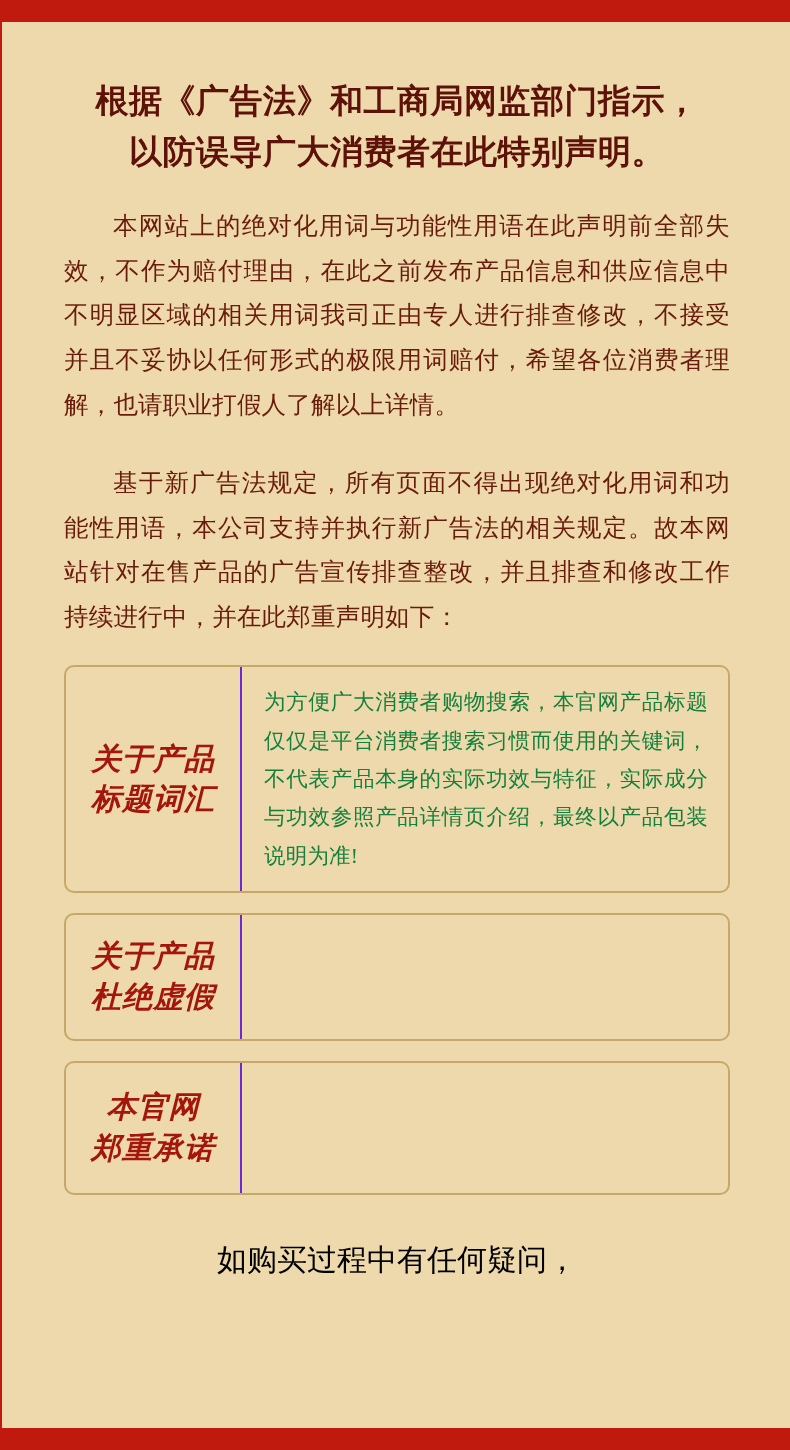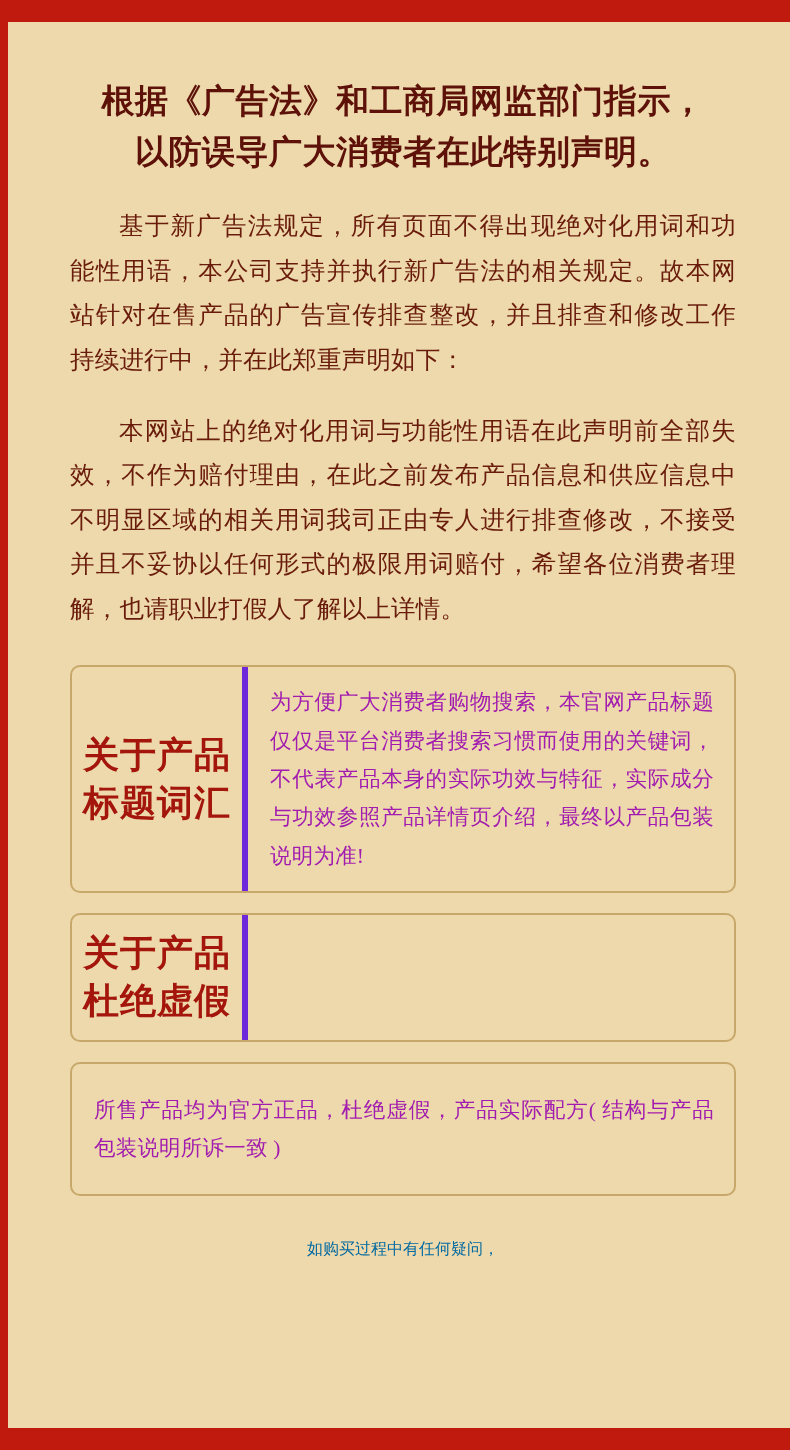--- a/index.html
+++ b/index.html
@@ -12,21 +12,21 @@
     background: #c01a0f;
     font-family: "Liberation Serif", serif;
     overflow: hidden;
   }
   .page {
     position: relative;
     width: 790px;
     height: 1450px;
     box-sizing: border-box;
     background: #c01a0f;
-    padding: 22px 0 22px 8px;
+    padding: 22px 0 22px 2px;
   }
   .panel {
     position: relative;
     width: 790px;
     height: 1406px;
     background: #edd9ab;
     box-sizing: border-box;
     padding: 54px 62px 0 62px;
   }
   .headline {
@@ -69,84 +69,88 @@
     min-height: 150px;
   }
   .card-title {
     flex: 0 0 176px;
     display: flex;
     flex-direction: column;
     align-items: center;
     justify-content: center;
     color: #a4160c;
     font-weight: bold;
-    font-size: 36px;
+    font-size: 30px;
     line-height: 1.35;
-    border-right: 6px solid #6d28d9;
+    border-right: 2px solid #6d28d9;
     padding: 14px 6px;
     box-sizing: border-box;
     letter-spacing: 1px;
+    font-style: italic;
   }
   .card-body {
     flex: 1 1 auto;
     display: flex;
     align-items: center;
-    color: #a21caf;
+    color: #15803d;
     font-size: 21.5px;
     line-height: 1.78;
     padding: 16px 20px 16px 22px;
     text-align: justify;
     text-align-last: left;
     box-sizing: border-box;
     letter-spacing: 0.2px;
   }
   .card.c2 { min-height: 128px; }
   .card.c3 { min-height: 134px; }
   .footer {
     text-align: center;
-    color: #0369a1;
-    font-size: 16px;
+    color: #000000;
+    font-size: 30px;
     line-height: 1.7;
     margin-top: 39px;
   }
   .footer span { display: block; }
 </style>
 </head>
 <body>
 
 <div class="page">
   <div class="panel">
 
     <h1 class="headline">
       <span class="ln1">根据《广告法》和工商局网监部门指示，</span>
       <span class="ln2">以防误导广大消费者在此特别声明。</span>
     </h1>
 
+    <p class="para second">本网站上的绝对化用词与功能性用语在此声明前全部失效，不作为赔付理由，在此之前发布产品信息和供应信息中不明显区域的相关用词我司正由专人进行排查修改，不接受并且不妥协以任何形式的极限用词赔付，希望各位消费者理解，也请职业打假人了解以上详情。</p>
     <p class="para first">基于新广告法规定，所有页面不得出现绝对化用词和功能性用语，本公司支持并执行新广告法的相关规定。故本网站针对在售产品的广告宣传排查整改，并且排查和修改工作持续进行中，并在此郑重声明如下：</p>
-    <p class="para second">本网站上的绝对化用词与功能性用语在此声明前全部失效，不作为赔付理由，在此之前发布产品信息和供应信息中不明显区域的相关用词我司正由专人进行排查修改，不接受并且不妥协以任何形式的极限用词赔付，希望各位消费者理解，也请职业打假人了解以上详情。</p>
 
     <div class="cards">
 
       <div class="card c1">
         <div class="card-title">
           <span>关于产品</span>
           <span>标题词汇</span>
         </div>
         <div class="card-body">为方便广大消费者购物搜索，本官网产品标题仅仅是平台消费者搜索习惯而使用的关键词，不代表产品本身的实际功效与特征，实际成分与功效参照产品详情页介绍，最终以产品包装说明为准!</div>
       </div>
 
       <div class="card c2">
         <div class="card-title">
           <span>关于产品</span>
           <span>杜绝虚假</span>
         </div>
       </div>
 
       <div class="card c3">
-        <div class="card-body">所售产品均为官方正品，杜绝虚假，产品实际配方( 结构与产品包装说明所诉一致 )</div>
+        <div class="card-title">
+          <span>本官网</span>
+          <span>郑重承诺</span>
+        </div>
       </div>
 
     </div>
 
     <div class="footer">
       <span>如购买过程中有任何疑问，</span>
     </div>
 
   </div>
 </div>

